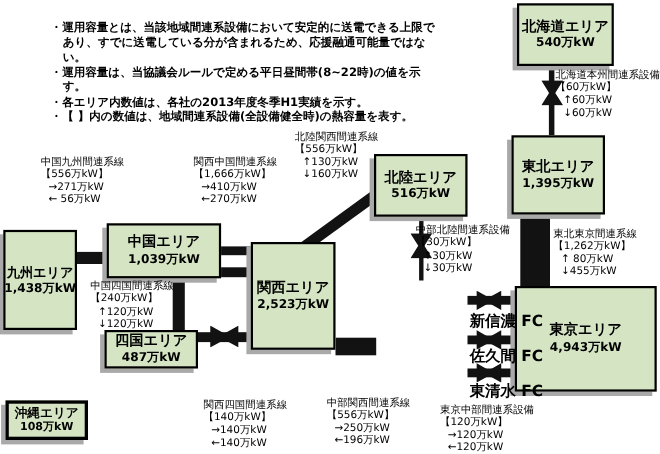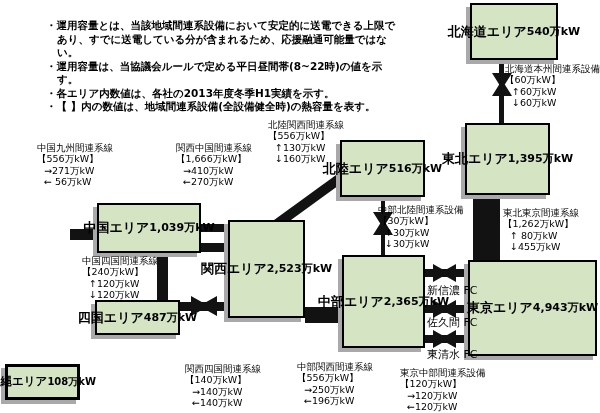--- a/index.html
+++ b/index.html
@@ -21,35 +21,35 @@
   
   .bowtie { position:absolute; background:var(--line_color,#111); z-index:2; }
   .bowtie.h { clip-path:polygon(0 0,50% 36%,100% 0,100% 100%,50% 64%,0 100%); }
   .bowtie.v { clip-path:polygon(0 0,100% 0,64% 50%,100% 100%,0 100%,36% 50%); }
 
   
   .area { position:absolute; z-index:3;
           background:var(--box_fill,#d5e5c4);
           border:2px solid var(--box_border,#000);
           box-shadow:-4px 4px 0 var(--box_shadow,#a9a9a9);
-          display:flex; flex-direction:row; align-items:center; justify-content:center;
+          display:flex; flex-direction:column; align-items:center; justify-content:center;
           text-align:left; box-sizing:border-box; }
   .area .nm  { font-weight:700; font-size:13px; line-height:1.18; white-space:nowrap; }
   .area .cap { font-weight:700; font-size:11px; line-height:1.25; white-space:nowrap; }
   .area.small .nm { font-size:12px; }
   .area.okinawa { border-width:3px; }
   .area.okinawa .nm { font-size:11.5px; }
   .area.okinawa .cap { font-size:10px; }
 
   
   .lbl { position:absolute; z-index:5; font-size:9.5px; font-weight:400;
          line-height:11.3px; white-space:nowrap; }
   .lbl .ind { padding-left:7px; }
 
-  .fc { position:absolute; z-index:5; font-size:11px; font-weight:400; white-space:nowrap; }
+  .fc { position:absolute; z-index:5; font-size:14px; font-weight:700; white-space:nowrap; }
 </style>
 </head>
 <body>
 
 <div class="stage">
 
   <div class="notes">
     <div class="note">・運用容量とは、当該地域間連系設備において安定的に送電できる上限であり、すでに送電している分が含まれるため、応援融通可能量ではない。</div>
     <div class="note">・運用容量は、当協議会ルールで定める平日昼間帯(8~22時)の値を示す。</div>
     <div class="note">・各エリア内数値は、各社の2013年度冬季H1実績を示す。</div>
@@ -82,39 +82,39 @@
     <div class="cap">540万kW</div>
   </div>
   <div class="area" style="left:465px;top:123px;width:85px;height:72px">
     <div class="nm">東北エリア</div>
     <div class="cap">1,395万kW</div>
   </div>
   <div class="area" style="left:468px;top:260px;width:129px;height:96px">
     <div class="nm">東京エリア</div>
     <div class="cap">4,943万kW</div>
   </div>
-  <div class="area" style="left:342px;top:255px;width:83px;height:93px">
-    <div class="nm">中部エリア</div>
-    <div class="cap">2,365万kW</div>
-  </div>
   <div class="area" style="left:340px;top:140px;width:85px;height:57px">
     <div class="nm">北陸エリア</div>
     <div class="cap">516万kW</div>
   </div>
   <div class="area" style="left:228px;top:220px;width:77px;height:98px">
     <div class="nm">関西エリア</div>
     <div class="cap">2,523万kW</div>
   </div>
   <div class="area" style="left:97px;top:203px;width:104px;height:50px">
     <div class="nm">中国エリア</div>
     <div class="cap">1,039万kW</div>
   </div>
   <div class="area" style="left:95px;top:300px;width:85px;height:35px">
     <div class="nm">四国エリア</div>
     <div class="cap">487万kW</div>
+  </div>
+  <div class="area small" style="left:3px;top:209px;width:67px;height:91px">
+    <div class="nm">九州エリア</div>
+    <div class="cap">1,438万kW</div>
   </div>
   <div class="area okinawa" style="left:5px;top:364px;width:75px;height:36px">
     <div class="nm">沖縄エリア</div>
     <div class="cap">108万kW</div>
   </div>
 
   <div class="lbl" style="left:505px;top:63px">
     <div>北海道本州間連系設備</div>
     <div>【60万kW】</div>
     <div class="ind">↑60万kW</div>

